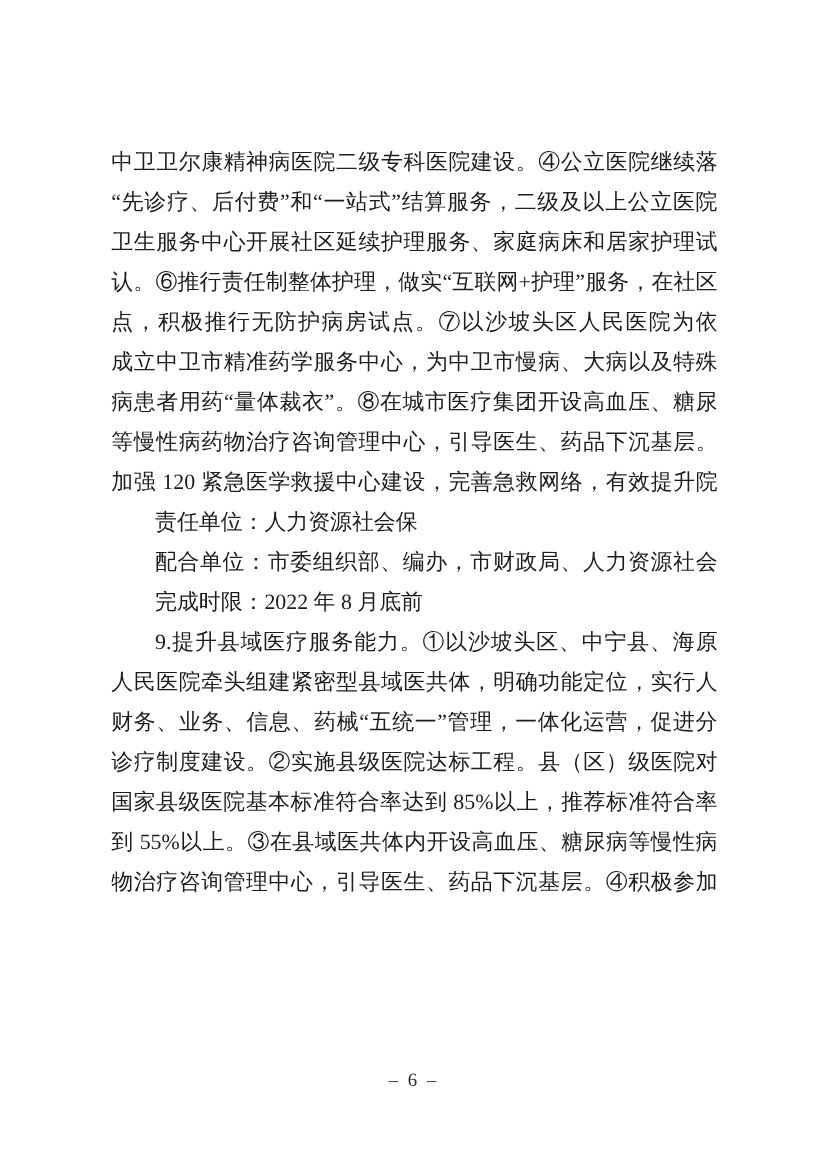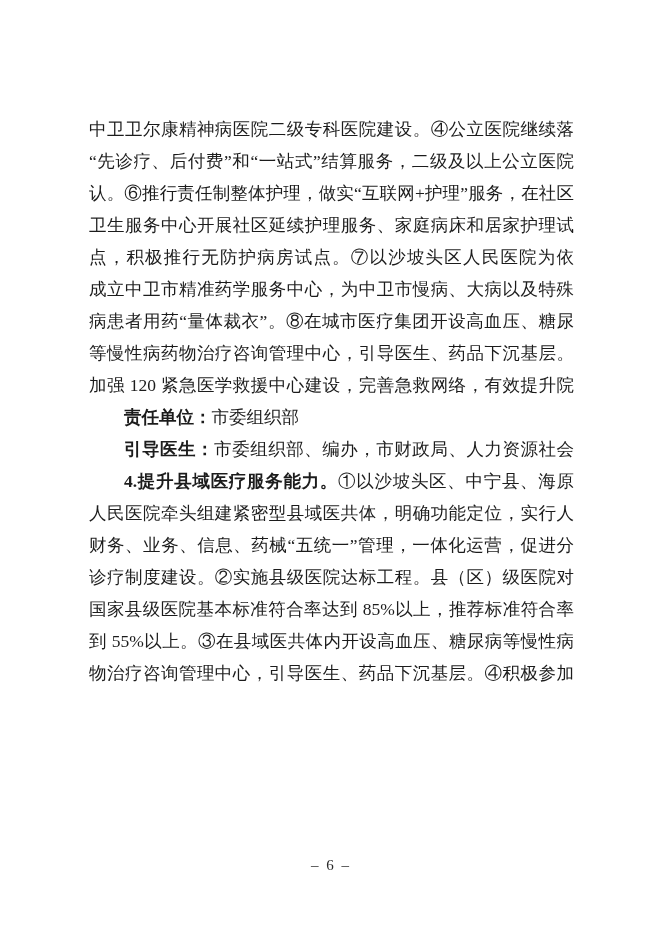--- a/index.html
+++ b/index.html
@@ -36,21 +36,21 @@
     text-align-last: justify;
   }
   
   .end {
     text-align-last: left;
   }
   .indent {
     text-indent: 35px;
   }
   .b {
-    font-weight: 700;
+    font-weight: 400;
     margin-top: 44px;
   }
   .footer {
     position: absolute;
     left: 0;
     top: 853px;
     width: 100%;
     text-align: center;
     font-size: 15px;
     line-height: 24px;
@@ -59,39 +59,42 @@
   }
 </style>
 </head>
 <body>
 
 <div class="page">
   <div class="content">
 
     <div class="line just">中卫卫尔康精神病医院二级专科医院建设。④公立医院继续落实</div>
     <div class="line just">“先诊疗、后付费”和“一站式”结算服务，二级及以上公立医院落</div>
+    <div class="line just">卫生服务中心开展社区延续护理服务、家庭病床和居家护理试</div>
     <div class="line just">认。⑥推行责任制整体护理，做实“互联网+护理”服务，在社区</div>
-    <div class="line just">卫生服务中心开展社区延续护理服务、家庭病床和居家护理试</div>
     <div class="line just">点，积极推行无防护病房试点。⑦以沙坡头区人民医院为依托，</div>
     <div class="line just">成立中卫市精准药学服务中心，为中卫市慢病、大病以及特殊疾</div>
     <div class="line just">病患者用药“量体裁衣”。⑧在城市医疗集团开设高血压、糖尿病</div>
     <div class="line just">等慢性病药物治疗咨询管理中心，引导医生、药品下沉基层。⑨</div>
     <div class="line just">加强 120 紧急医学救援中心建设，完善急救网络，有效提升院前</div>
 
     <div class="line end indent">
-      <span class="b">责任单位：</span><span>市委组织部</span>
+      <span class="b">责任单位：</span><span>人力资源社会保</span>
     </div>
 
     <div class="line just indent">
-      <span class="b">引导医生：</span><span>市委组织部、编办，市财政局、人力资源社会保</span>
+      <span class="b">配合单位：</span><span>市委组织部、编办，市财政局、人力资源社会保</span>
     </div>
 
+    <div class="line end indent">
+      <span class="b">完成时限：</span><span>2022 年 8 月底前</span>
+    </div>
 
     <div class="line just indent">
-      <span class="b">4.提升县域医疗服务能力。</span><span>①以沙坡头区、中宁县、海原县</span>
+      <span class="b">9.提升县域医疗服务能力。</span><span>①以沙坡头区、中宁县、海原县</span>
     </div>
     <div class="line just">人民医院牵头组建紧密型县域医共体，明确功能定位，实行人员、</div>
     <div class="line just">财务、业务、信息、药械“五统一”管理，一体化运营，促进分级</div>
     <div class="line just">诊疗制度建设。②实施县级医院达标工程。县（区）级医院对标</div>
     <div class="line just">国家县级医院基本标准符合率达到 85%以上，推荐标准符合率达</div>
     <div class="line just">到 55%以上。③在县域医共体内开设高血压、糖尿病等慢性病药</div>
     <div class="line just">物治疗咨询管理中心，引导医生、药品下沉基层。④积极参加县</div>
 
   </div>
 

